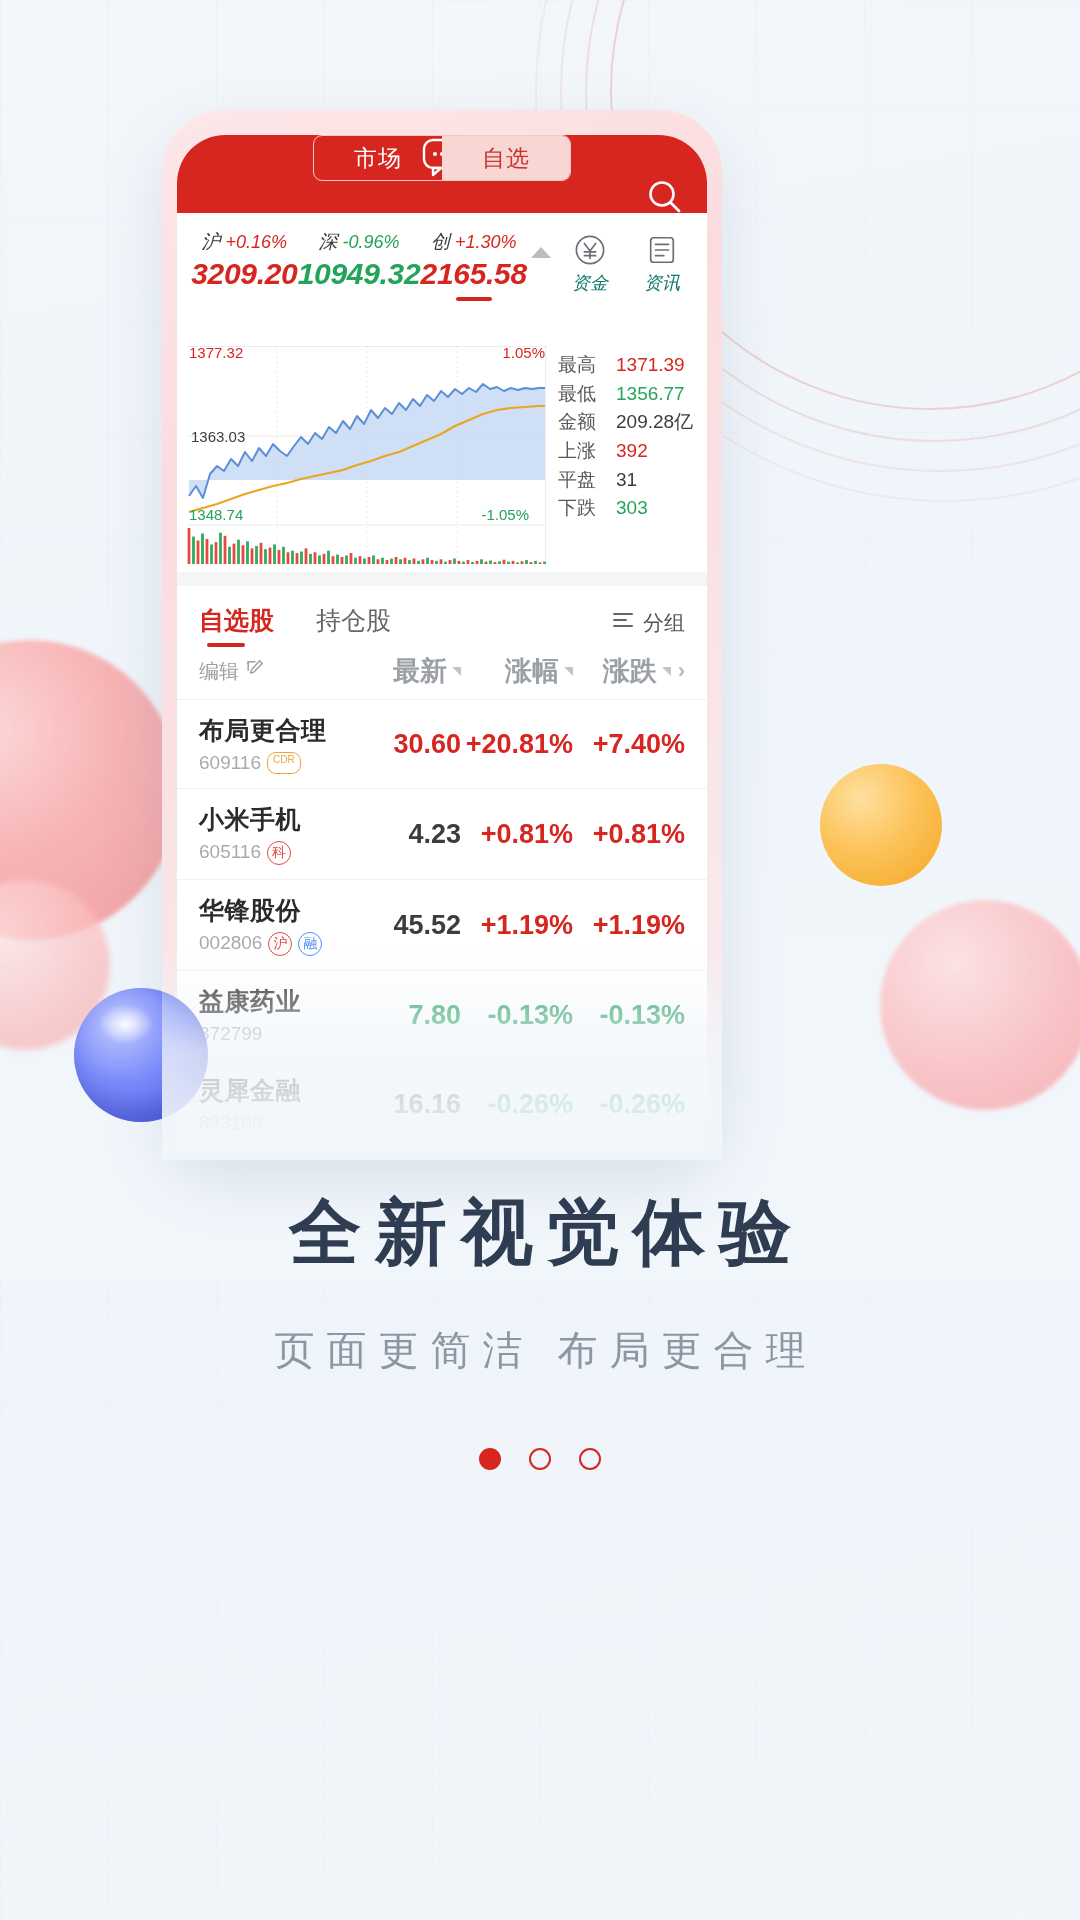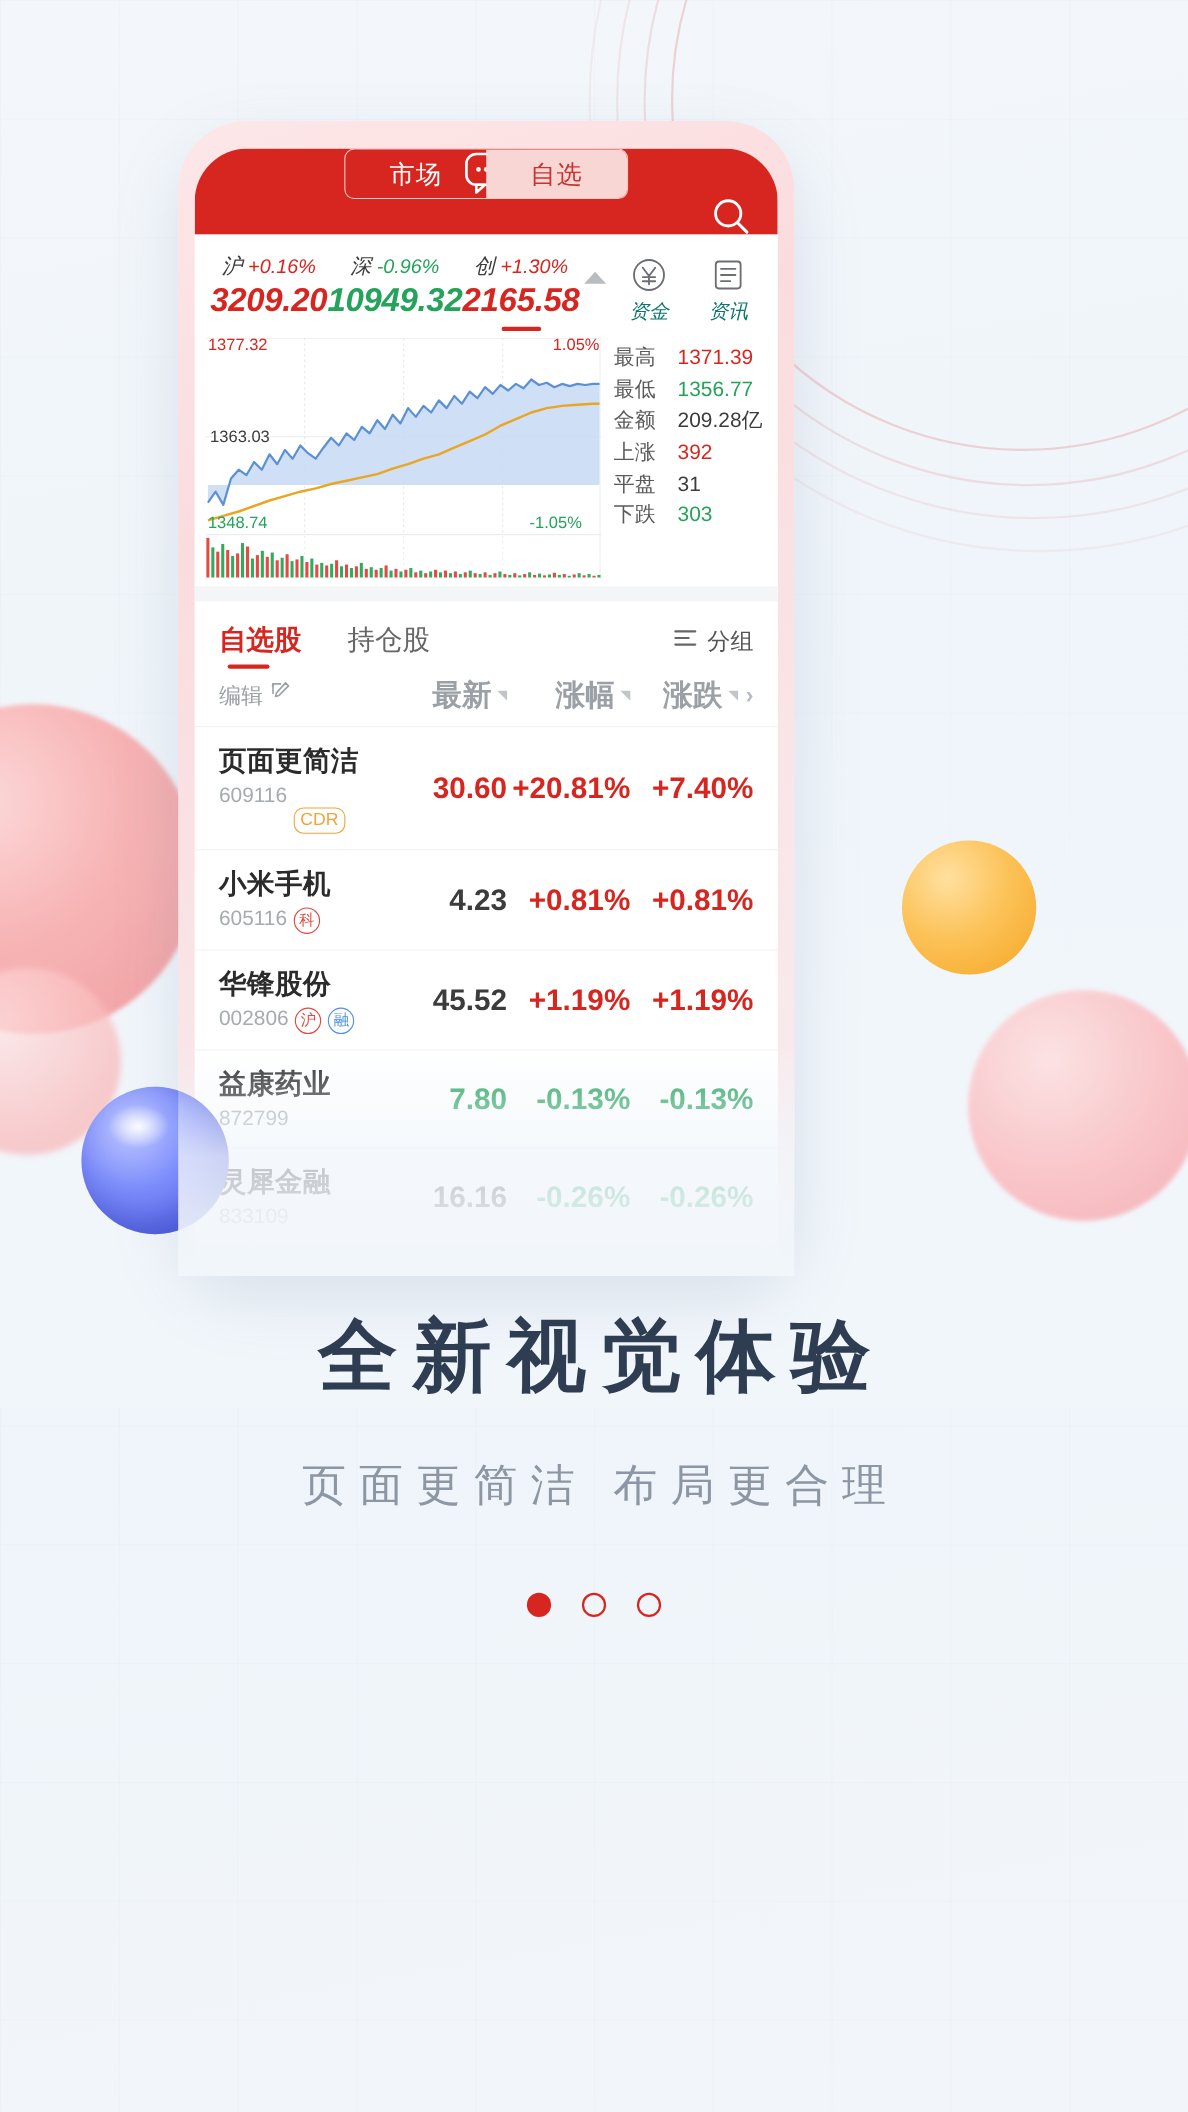--- a/index.html
+++ b/index.html
@@ -124,21 +124,21 @@
     width: 0; height: 0; margin: 18px 6px 0 4px;
     border-left: 10px solid transparent; border-right: 10px solid transparent;
     border-bottom: 11px solid #b9bcc0;
   }
   .hdr-acts { display: flex; gap: 18px; padding: 4px 4px 0 6px; }
   .hdr-act { width: 54px; text-align: center; }
   .hdr-act-ico { height: 34px; display:flex; align-items:center; justify-content:center; }
   .hdr-act-lbl { font-size: 18px; color: #0f766e; margin-top: 4px; }
 
   
-  .chart-block { display: flex; background: #fff; padding: 0 0 6px 0; }
+  .chart-block { display: flex; background: #fff; padding: 0 0 6px 0; margin-top: 39px; }
   .chart-main { position: relative; width: 360px; height: 180px; margin-left: 10px; }
   .chart-svg { position: absolute; inset: 0; }
   .axis-lbl { position: absolute; font-size: 15px; }
   .vol-block { position: relative; width: 360px; height: 40px; margin-left: 10px; }
   .chart-col { width: 368px; }
   .stats {
     flex: 1; border-left: 1px solid #eceff2; padding: 6px 0 0 12px;
     display: flex; flex-direction: column; gap: 3px;
   }
   .stat-row { display: flex; font-size: 19px; line-height: 1.35; }
@@ -169,22 +169,22 @@
   }
   .row {
     display: flex; align-items: center; padding: 14px 22px; background:#fff;
     border-top: 1px solid #f0f2f4;
   }
   .row .c-name { width: 150px; }
   .r-name { font-size: 25px; color: #2b2b2b; font-weight: bold; letter-spacing: .5px;}
   .r-code-line { display: flex; gap: 6px; margin-top: 5px; }
   .r-code { font-size: 19px; color: #a6abb0; }
   .tag {
-    font-size: 16px; padding: 1px 5px; border-radius: 9px; border: 1px solid;
-    line-height: 1.25; white-space: nowrap; margin-top: 21px;
+    font-size: 10px; padding: 1px 5px; border-radius: 9px; border: 1px solid;
+    line-height: 1.25; white-space: nowrap;
   }
   .tag-cdr { color: #f0a43a; border-color: #f0a43a; }
   .tag-round {
     width: 24px; height: 24px; border-radius: 50%; border: 1px solid;
     font-size: 14px; display: flex; align-items: center; justify-content: center;
   }
   .tag-ke { color: #e0483f; border-color: #e0483f; }
   .tag-hu { color: #e0483f; border-color: #e0483f; }
   .tag-rong { color: #4e8ff0; border-color: #4e8ff0; }
   .c-num { flex: 1; text-align: right; font-size: 27px; font-weight: bold; }
@@ -490,21 +490,21 @@
         <span class="c-num">
           <span>涨跌</span>
           <i class="sort-caret"></i>
           <span style="color:#b7bcc2;font-size:22px;margin-left:2px;">›</span>
         </span>
       </div>
 
       <div id="wl-rows">
           <div class="row">
             <div class="c-name">
-              <div class="r-name">页面更简洁</div>
+              <div class="r-name">布局更合理</div>
               <div class="r-code-line">
                 <span class="r-code">609116</span>
                 <span class="tag tag-cdr">CDR</span>
               </div>
             </div>
             <div class="c-num up">30.60</div>
             <div class="c-num up">+20.81%</div>
             <div class="c-num up">+7.40%</div>
           </div>
           <div class="row">

